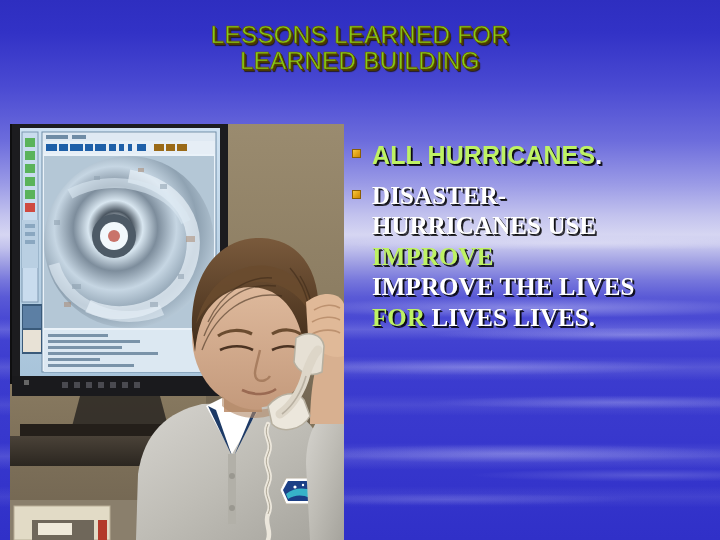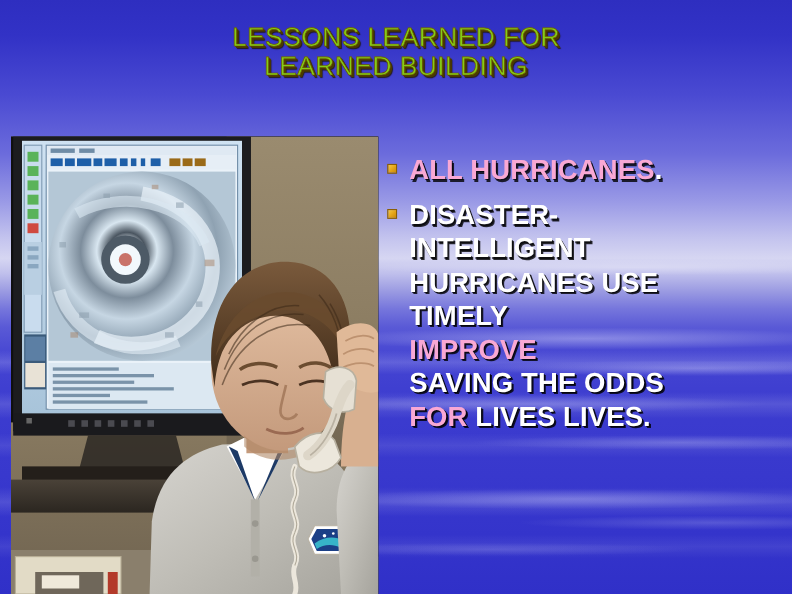--- a/index.html
+++ b/index.html
@@ -117,24 +117,24 @@
     font-size: 25px;
     font-weight: bold;
     line-height: 1.22;
     letter-spacing: 0.1px;
   }
   .w {
     color: #ffffff;
     text-shadow: 2px 2px 0 rgba(0,0,0,0.80), 1px 1px 0 rgba(0,0,0,0.65);
   }
   .y {
-    color: #f9a8d4;
+    color: #bef264;
     text-shadow: 2px 2px 0 rgba(0,0,0,0.80), 1px 1px 0 rgba(0,0,0,0.65);
   }
-  .nowrapline { display: block; }
+  .nowrapline { display: block; font-family: Liberation Serif, serif; }
 </style>
 </head>
 <body>
 
 <div id="slide">
 
   <div class="bg-base"></div>
   <div class="bg-streaks"></div>
 
   <div class="title">
@@ -380,23 +380,21 @@
       <div class="bullet-marker"></div>
       <div class="bullet-text">
         <span class="y">ALL HURRICANES</span><span class="w">.</span>
       </div>
     </div>
 
     <div class="bullet-row">
       <div class="bullet-marker"></div>
       <div class="bullet-text">
         <span class="nowrapline w">DISASTER-</span>
-        <span class="nowrapline w">INTELLIGENT</span>
         <span class="nowrapline w">HURRICANES USE</span>
-        <span class="nowrapline w">TIMELY</span>
         <span class="nowrapline y">IMPROVE</span>
-        <span class="nowrapline w">SAVING THE ODDS</span>
+        <span class="nowrapline w">IMPROVE THE LIVES</span>
         <span class="nowrapline"><span class="y">FOR </span><span class="w">LIVES LIVES.</span></span>
       </div>
     </div>
 
   </div>
 </div>
 
 </body></html>

